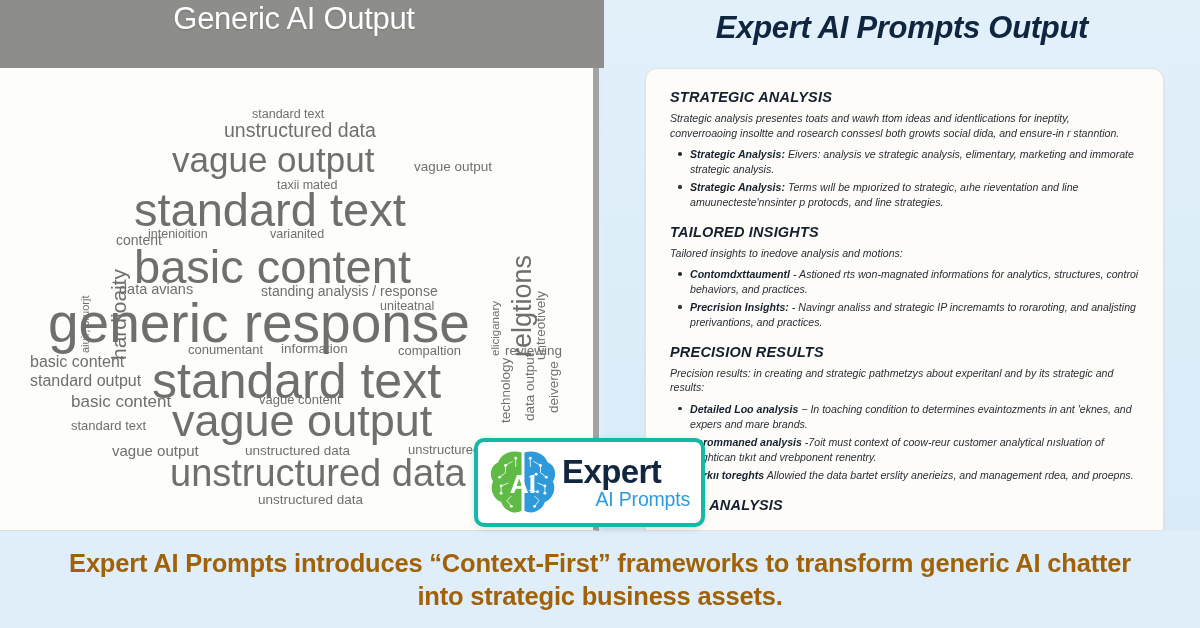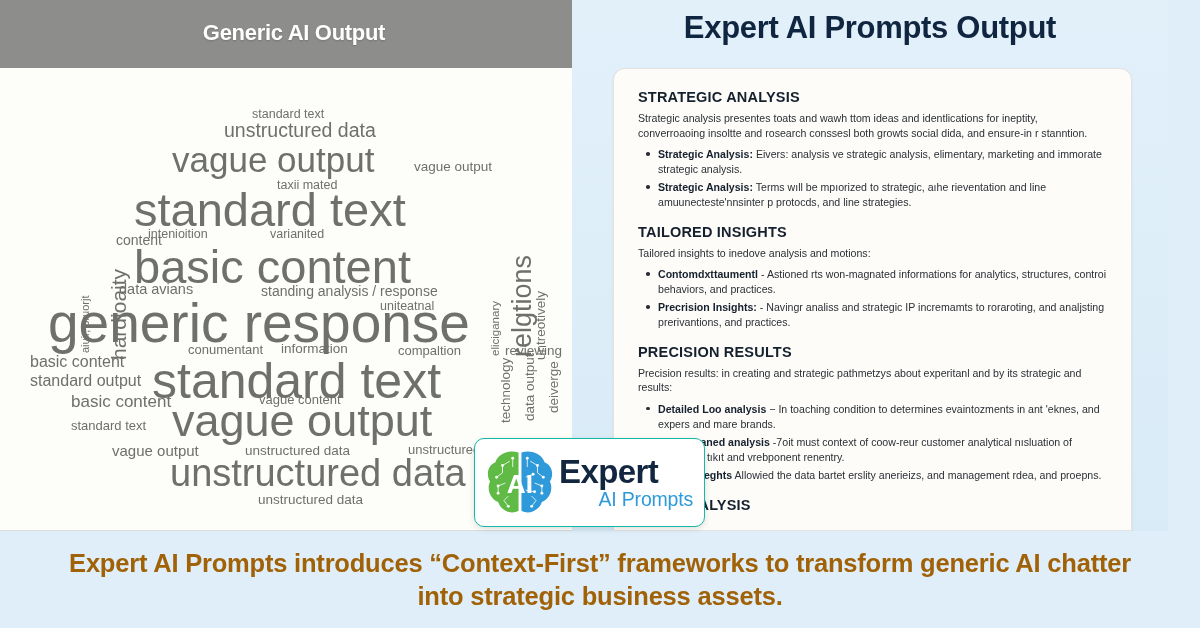--- a/index.html
+++ b/index.html
@@ -19,26 +19,26 @@
   #left-panel {
     position: absolute; left: 0; top: 0;
     width: 604px; height: 531px;
   }
   #left-header {
     position: absolute; left: 0; top: 0;
     width: 604px; height: 68px;
     background: #8d8d8b;
   }
   #left-header-title {
-    position: absolute; left: 0; top: 20px;
+    position: absolute; left: 0; top: 1px;
     width: 588px;
     text-align: center;
     color: #ffffff;
-    font-size: 22px;
-    font-weight: 700;
+    font-size: 31px;
+    font-weight: 400;
     letter-spacing: -0.3px;
     text-shadow: 0 1px 2px rgba(0,0,0,0.18);
   }
   #wordcloud-card {
     position: absolute; left: 0; top: 68px;
     width: 599px; height: 463px;
     background: #fdfdfa;
     border-right: 6px solid #a3a3a3;
     border-bottom: 1px solid #dcdcdc;
     overflow: hidden;
@@ -48,23 +48,24 @@
     white-space: nowrap;
     font-family: "Liberation Sans", sans-serif;
     color: #6f6f6d;
     line-height: 1;
     font-weight: 400;
   }
   .wc.rot { transform-origin: 0 0; }
 
   
   #right-panel {
-    position: absolute; left: 572px; top: 0;
+    position: absolute; left: 604px; top: 0;
     width: 596px; height: 531px;
     background: linear-gradient(180deg,#e2f0fa 0%,#d9ebf7 100%);
+    font-style: italic;
   }
   #right-header-title {
     position: absolute; left: 0; top: 10px;
     width: 596px;
     text-align: center;
     color: #10253f;
     font-size: 31px;
     font-weight: 700;
     letter-spacing: -0.3px;
   }
@@ -110,21 +111,21 @@
     border-radius: 50%;
     background: #2a2f36;
   }
   .doc-li b { font-weight: 700; color: #15202e; }
 
   
   #logo-badge {
     position: absolute; left: 474px; top: 438px;
     width: 231px; height: 89px;
     background: #ffffff;
-    border: 1px solid #14b8a6;
+    border: 4px solid #14b8a6;
     border-radius: 10px;
     box-shadow: 0 2px 6px rgba(0,0,0,0.12);
     display: flex;
     align-items: center;
     padding: 0 10px 0 8px;
     z-index: 30;
   }
   #logo-brain { width: 74px; height: 70px; flex: 0 0 74px; }
   #logo-words {
     flex: 1;

